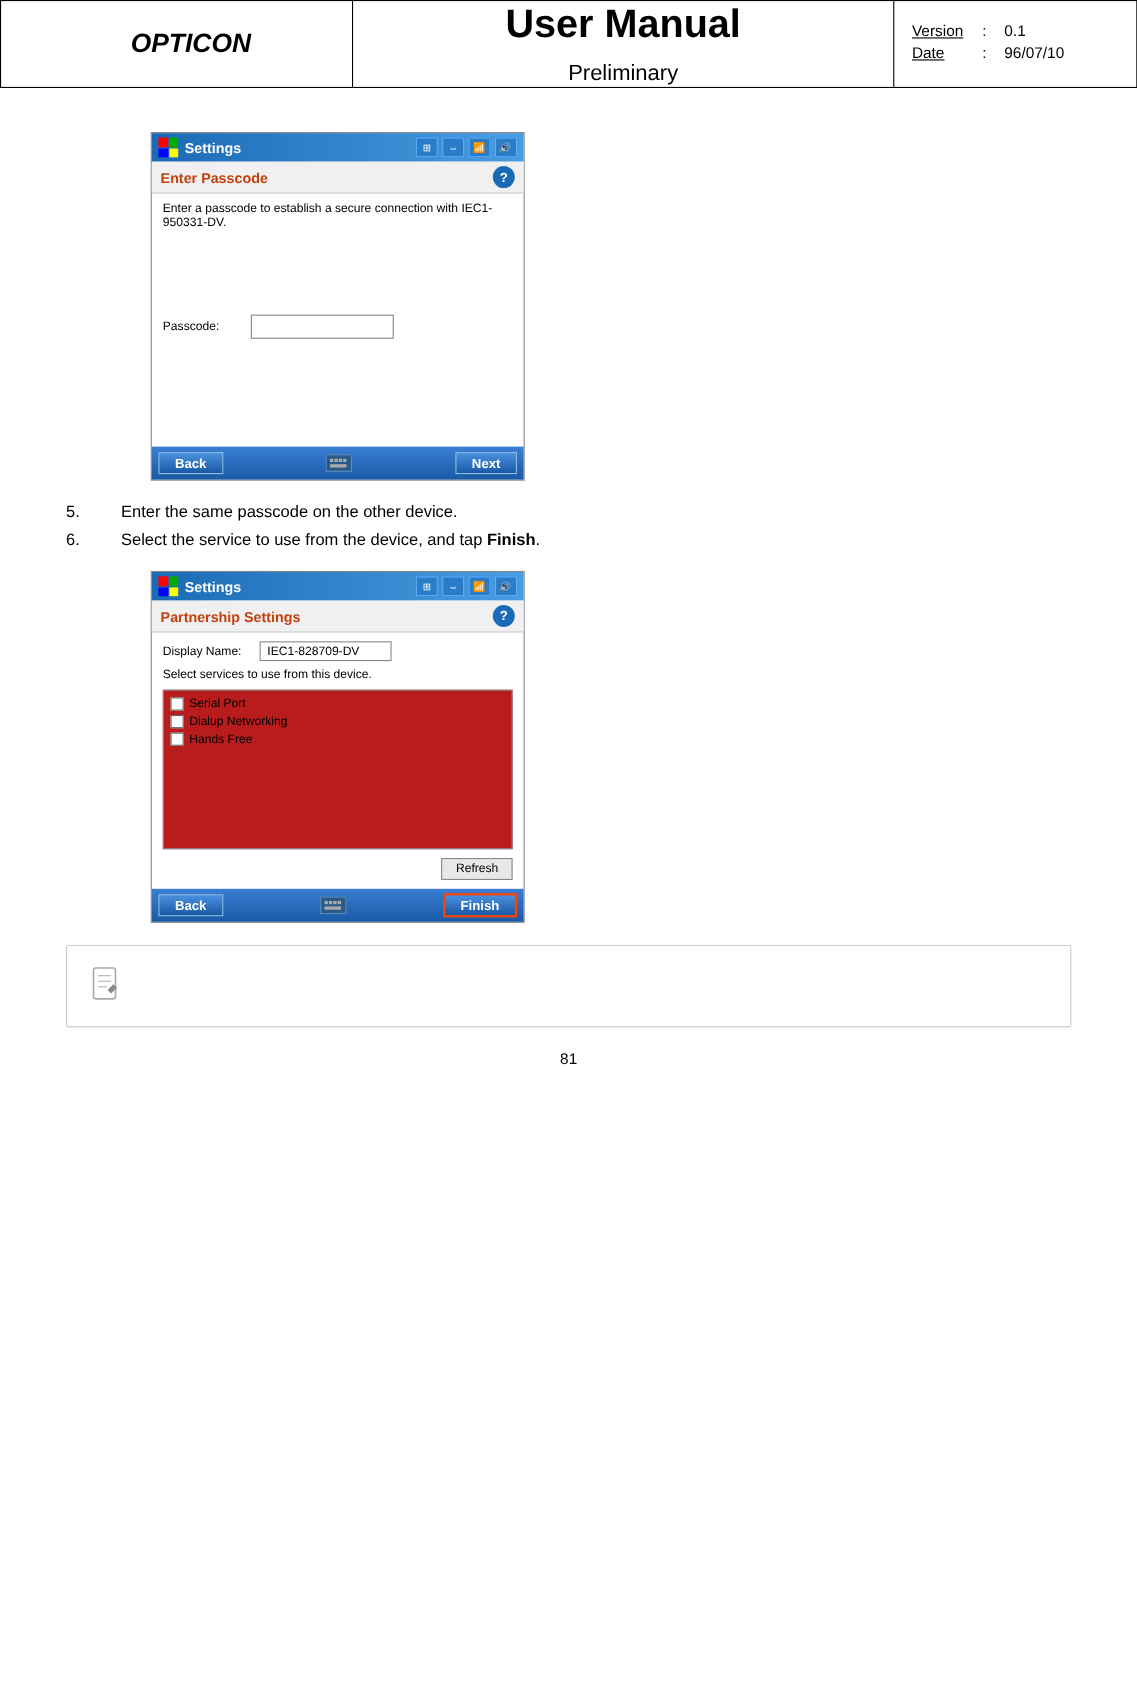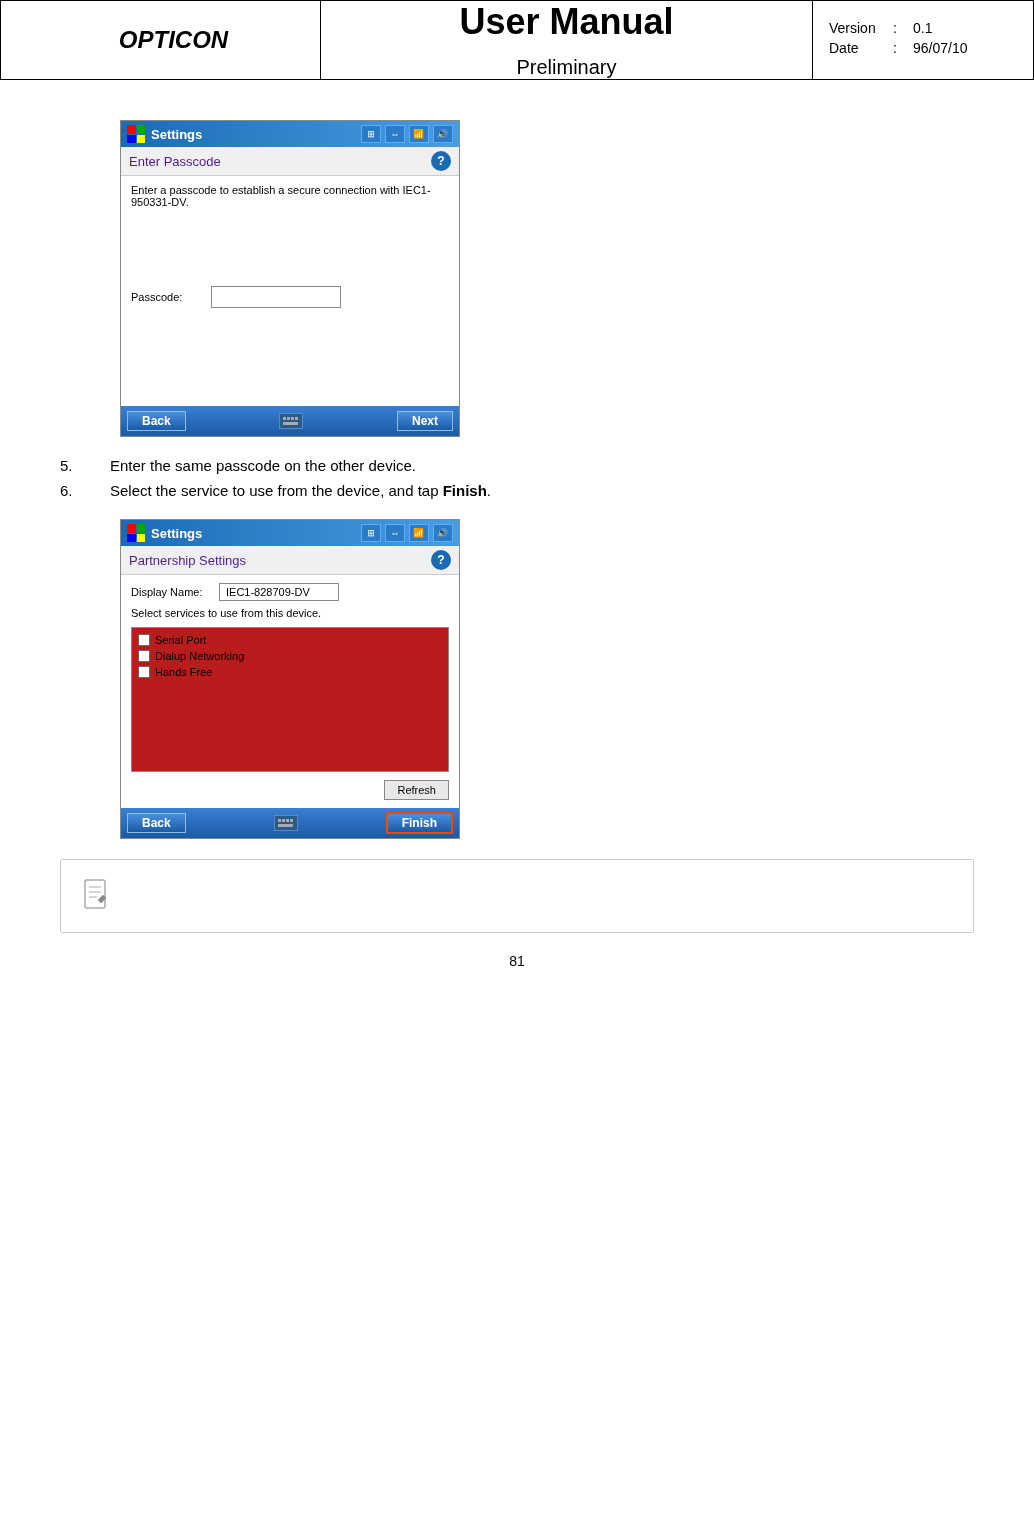--- a/index.html
+++ b/index.html
@@ -50,21 +50,21 @@
       flex-direction: column;
       justify-content: center;
       padding: 8px 16px;
       font-size: 14px;
     }
     .header-meta-row {
       display: flex;
       gap: 4px;
       margin-bottom: 4px;
     }
-    .header-meta-label { width: 60px; }
+    .header-meta-label { width: 60px; text-decoration: underline; }
     .header-meta-colon { width: 16px; }
     .header-meta-value { }
 
     
     .page-content {
       padding: 20px 60px;
     }
 
     
     .screenshot-container {
@@ -72,20 +72,21 @@
       width: 340px;
     }
 
     
     .wince-screen {
       border: 1px solid #888;
       background: #fff;
       width: 340px;
       font-family: Arial, sans-serif;
       font-size: 12px;
+      margin-left: 17px;
     }
 
     .wince-titlebar {
       background: linear-gradient(to right, #1a6bb5, #4a9de0);
       color: #fff;
       display: flex;
       align-items: center;
       justify-content: space-between;
       padding: 3px 6px;
       height: 26px;
@@ -116,22 +117,22 @@
 
     .wince-section-header {
       background: #f0f0f0;
       padding: 4px 8px;
       display: flex;
       align-items: center;
       justify-content: space-between;
       border-bottom: 1px solid #ccc;
     }
     .wince-section-title {
-      color: #4c1d95;
-      font-weight: normal;
+      color: #c2410c;
+      font-weight: bold;
       font-size: 13px;
     }
     .wince-help-btn {
       width: 20px;
       height: 20px;
       border-radius: 50%;
       background: #1a6bb5;
       color: #fff;
       display: flex;
       align-items: center;

